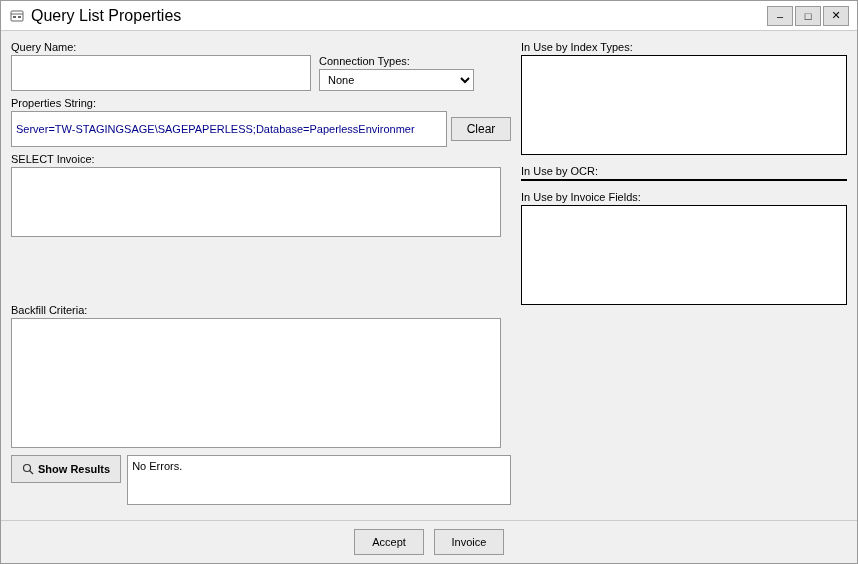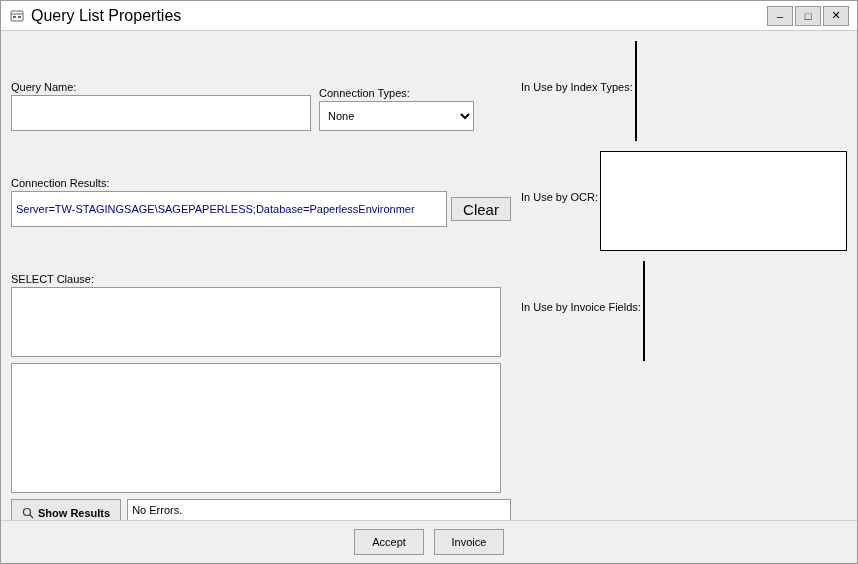--- a/index.html
+++ b/index.html
@@ -87,34 +87,33 @@
 
     .field-group {
       display: flex;
       flex-direction: column;
       gap: 2px;
     }
 
     label {
       font-size: 11px;
       color: #000;
-      margin-top: 40px;
     }
 
     input[type="text"] {
       height: 36px;
       border: 1px solid #999;
       background: white;
       padding: 2px 4px;
       font-size: 11px;
       font-family: inherit;
     }
 
     select {
-      height: 30px;
+      height: 22px;
       border: 1px solid #999;
       background: white;
       padding: 2px 4px;
       font-size: 11px;
       font-family: inherit;
       cursor: pointer;
     }
 
     .query-name-input {
       width: 300px;
@@ -136,21 +135,21 @@
       font-size: 11px;
       color: #00008b;
     }
 
     .clear-btn {
       height: 24px;
       min-width: 60px;
       border: 1px solid #999;
       background: #e8e8e8;
       cursor: pointer;
-      font-size: 15px;
+      font-size: 12px;
       font-family: inherit;
       padding: 0 10px;
     }
 
     .textarea-container {
       display: flex;
       flex-direction: column;
       gap: 2px;
       flex: 1;
     }
@@ -219,21 +218,21 @@
       height: 100px;
       flex-shrink: 0;
     }
 
     .right-listbox-large {
       flex: 1;
     }
 
     .right-group {
       display: flex;
-      flex-direction: row;
+      flex-direction: column;
       gap: 2px;
       margin-bottom: 6px;
     }
 
     .right-group:last-child {
       flex: 1;
       margin-bottom: 0;
     }
 
     .footer {
@@ -301,33 +300,34 @@
         </div>
         <div class="field-group">
           <label>Connection Types:</label>
           <select class="connection-type-select">
             <option>None</option>
           </select>
         </div>
       </div>
 
       <div class="field-group">
-        <label>Connection Results:</label>
+        <label>Properties String:</label>
         <div class="connection-string-row">
           <input type="text" class="connection-string-input" style="color: rgb(0, 0, 139); width: 390px;" value="Server=TW-STAGINGSAGE\SAGEPAPERLESS;Database=PaperlessEnvironmer">
           <button class="clear-btn">Clear</button>
         </div>
       </div>
 
       <div class="textarea-container">
-        <label>SELECT Clause:</label>
+        <label>SELECT Invoice:</label>
         <textarea class="select-clause-textarea" style="height: 70px; width: 490px;"></textarea>
       </div>
 
       <div class="textarea-container">
+        <label>Backfill Criteria:</label>
         <textarea class="backfill-textarea" style="height: 130px; width: 490px;"></textarea>
       </div>
 
       <div class="bottom-row">
         <button class="show-results-btn">
           <svg class="search-icon-svg" viewBox="0 0 12 12">
             <circle cx="5" cy="5" r="3.5" fill="none" stroke="#333" stroke-width="1.2"></circle>
             <line x1="7.5" y1="7.5" x2="11" y2="11" stroke="#333" stroke-width="1.2"></line>
           </svg>
           <span>Show Results</span>

